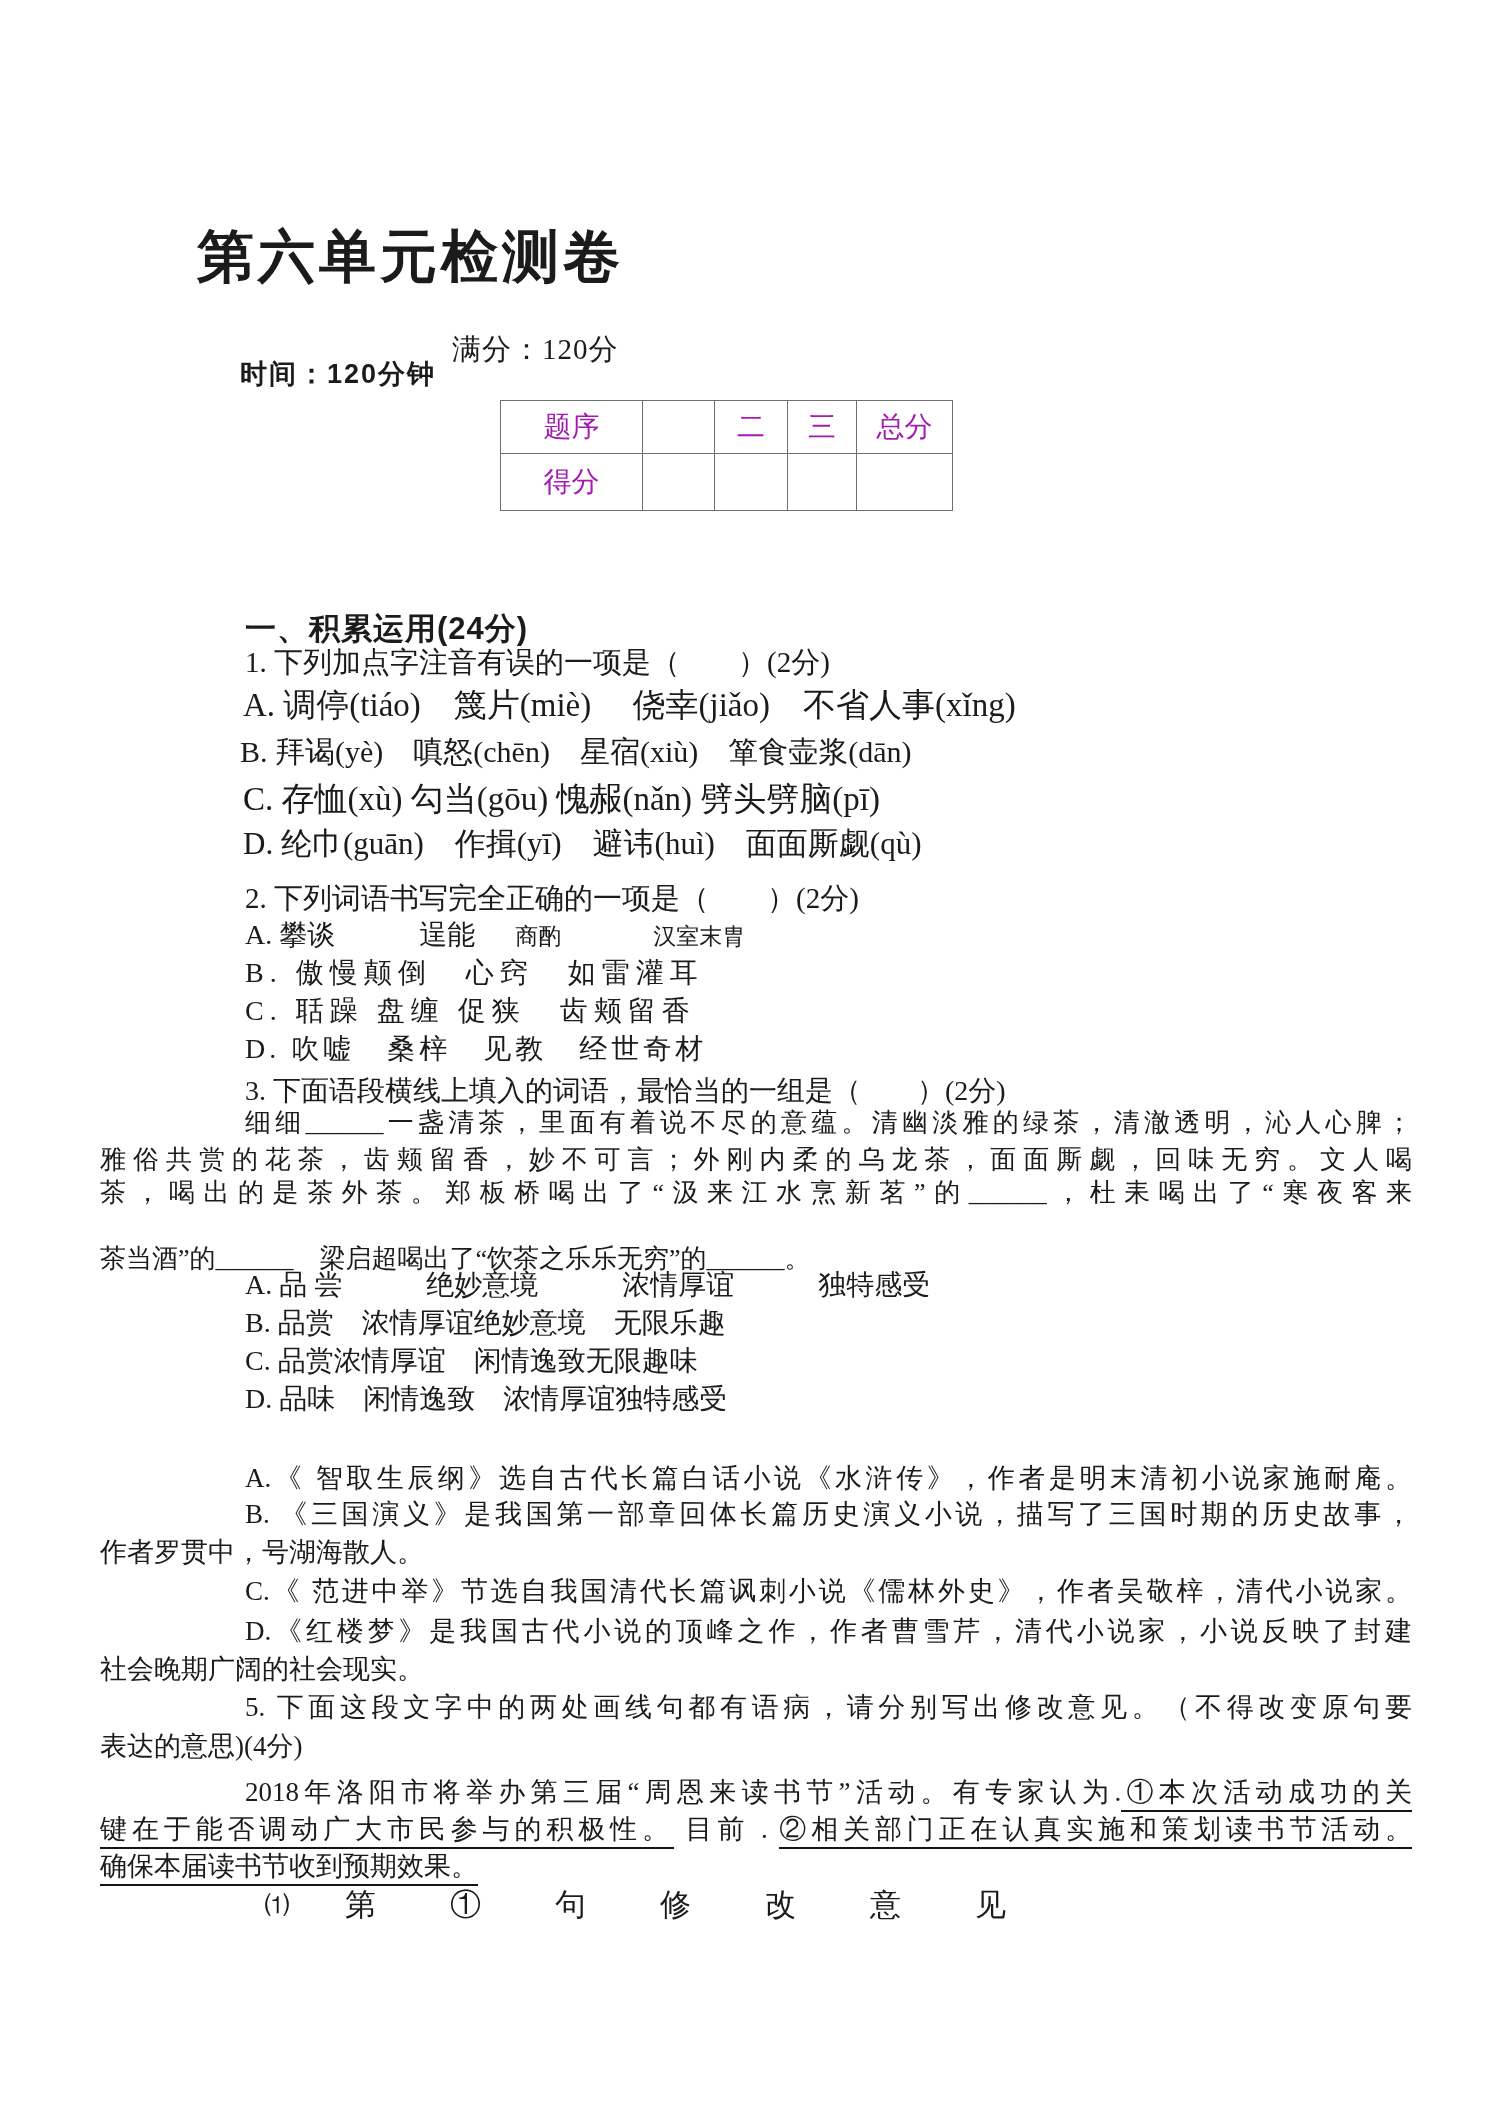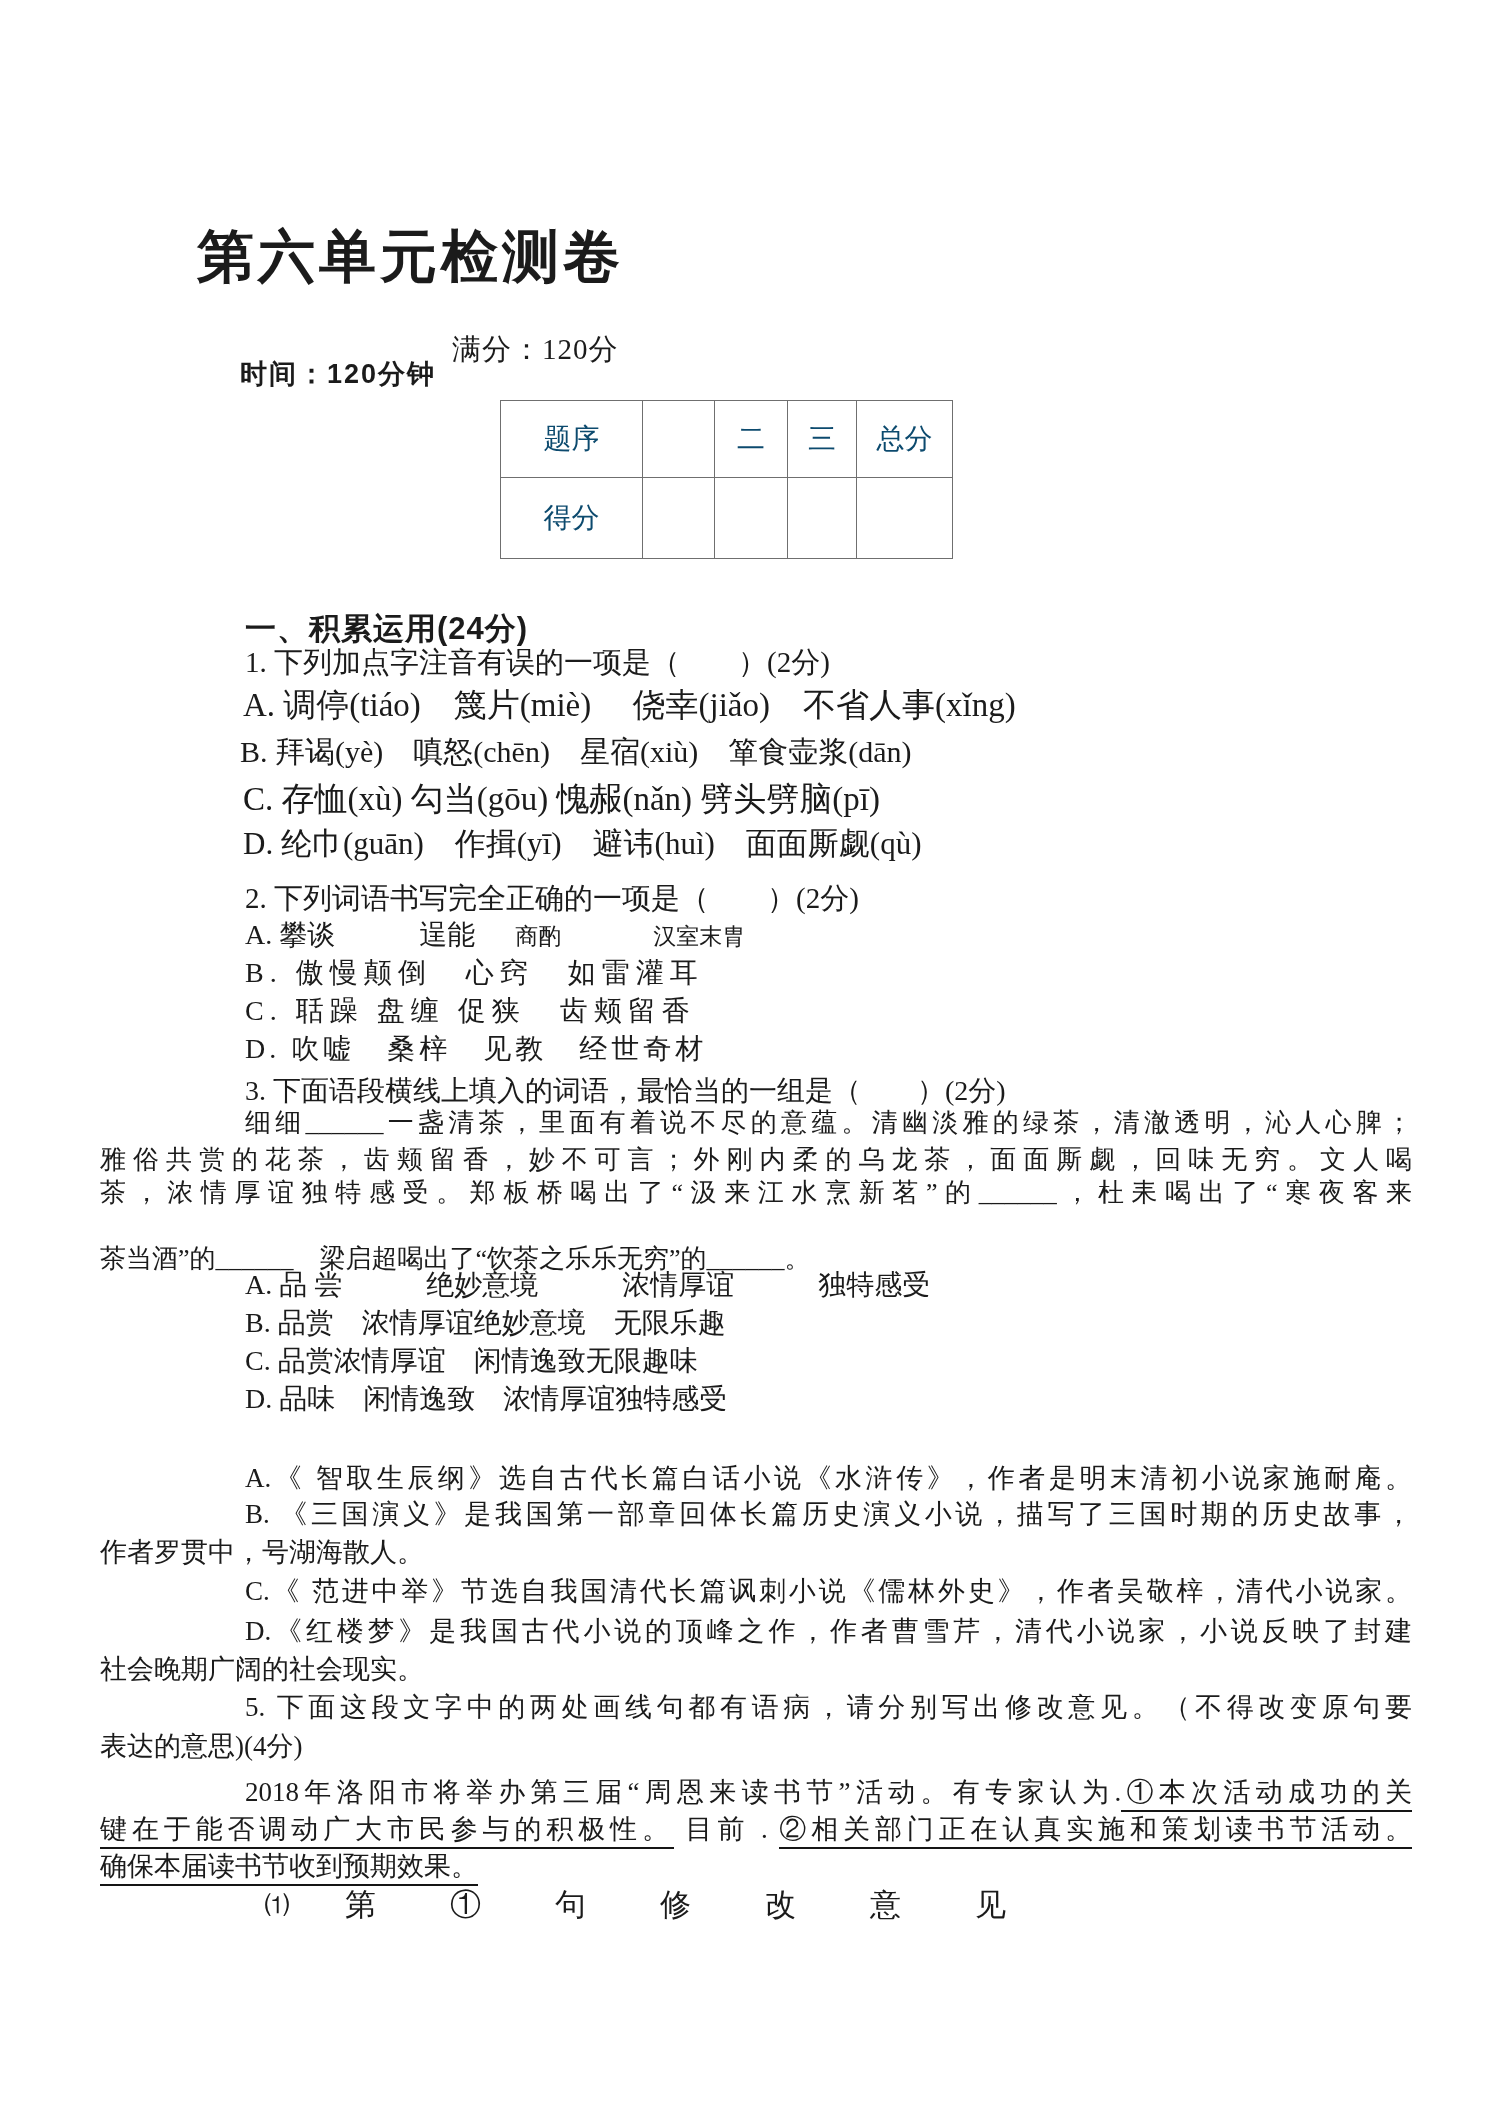--- a/index.html
+++ b/index.html
@@ -14,21 +14,21 @@
   }
   .abs{position:absolute;}
 
   
   .title{left:197px;top:228px;font-size:57px;font-weight:bold;letter-spacing:4px;line-height:1;font-family:"Liberation Serif","DejaVu Serif",serif;}
   .meta-time{left:240px;top:356px;font-size:27px;font-weight:bold;font-family:"Liberation Sans","DejaVu Sans",sans-serif;letter-spacing:2px;}
   .meta-full{left:452px;top:330px;font-size:29px;letter-spacing:1px;}
 
   
   .score-table{left:500px;top:400px;border-collapse:collapse;table-layout:fixed;}
-  .score-table td{border:1.5px solid #6f6f6f;text-align:center;font-size:28px;padding:12px;color:#0c4a6e;}
+  .score-table td{border:1.5px solid #6f6f6f;text-align:center;font-size:28px;padding:0;color:#a21caf;}
   .score-table tr.r1 td{height:52px;}
   .score-table tr.r2 td{height:56px;}
 
   
   .b{position:absolute;left:100px;width:1312px;line-height:1.3;box-sizing:border-box;}
   .indent{padding-left:145px;}
   .fill{text-align:justify;text-align-last:justify;}
   .u{border-bottom:2px solid #151515;padding-bottom:3px;}
 
   .sec-head{left:245px;top:608px;font-size:31px;font-weight:bold;font-family:"Liberation Sans","DejaVu Sans",sans-serif;letter-spacing:1px;}
@@ -123,21 +123,21 @@
   <div class="abs q2a">
     <span>A. 攀谈　　　逞能</span><span class="small">商酌　　　　汉室末胄</span>
   </div>
   <div class="abs q2b">B. 傲慢颠倒　心窍　如雷灌耳</div>
   <div class="abs q2c">C. 聒躁 盘缠 促狭　齿颊留香</div>
   <div class="abs q2d">D. 吹嘘　桑梓　见教　经世奇材</div>
 
   <div class="abs q3-stem">3. 下面语段横线上填入的词语，最恰当的一组是（　　）(2分)</div>
   <div class="b para26 indent fill q3p1">细细______一盏清茶，里面有着说不尽的意蕴。清幽淡雅的绿茶，清澈透明，沁人心脾；</div>
   <div class="b para26 fill q3p2">雅俗共赏的花茶，齿颊留香，妙不可言；外刚内柔的乌龙茶，面面厮觑，回味无穷。文人喝</div>
-  <div class="b para26 fill q3p3">茶，浓情厚谊独特感受。郑板桥喝出了“汲来江水烹新茗”的______，杜耒喝出了“寒夜客来</div>
+  <div class="b para26 fill q3p3">茶，喝出的是茶外茶。郑板桥喝出了“汲来江水烹新茗”的______，杜耒喝出了“寒夜客来</div>
   <div class="b para26 q3p4">茶当酒”的______　梁启超喝出了“饮茶之乐乐无穷”的______。</div>
   <div class="abs q3a">A. 品 尝　　　绝妙意境　　　浓情厚谊　　　独特感受</div>
   <div class="abs q3b">B. 品赏　浓情厚谊绝妙意境　无限乐趣</div>
   <div class="abs q3c">C. 品赏浓情厚谊　闲情逸致无限趣味</div>
   <div class="abs q3d">D. 品味　闲情逸致　浓情厚谊独特感受</div>
 
   <div class="b body27 indent fill q4a">A.《 智取生辰纲》选自古代长篇白话小说《水浒传》，作者是明末清初小说家施耐庵。</div>
   <div class="b body27 indent fill q4b1">B. 《三国演义》是我国第一部章回体长篇历史演义小说，描写了三国时期的历史故事，</div>
   <div class="b body27 q4b2">作者罗贯中，号湖海散人。</div>
   <div class="b body27 indent fill q4c">C.《 范进中举》节选自我国清代长篇讽刺小说《儒林外史》，作者吴敬梓，清代小说家。</div>

